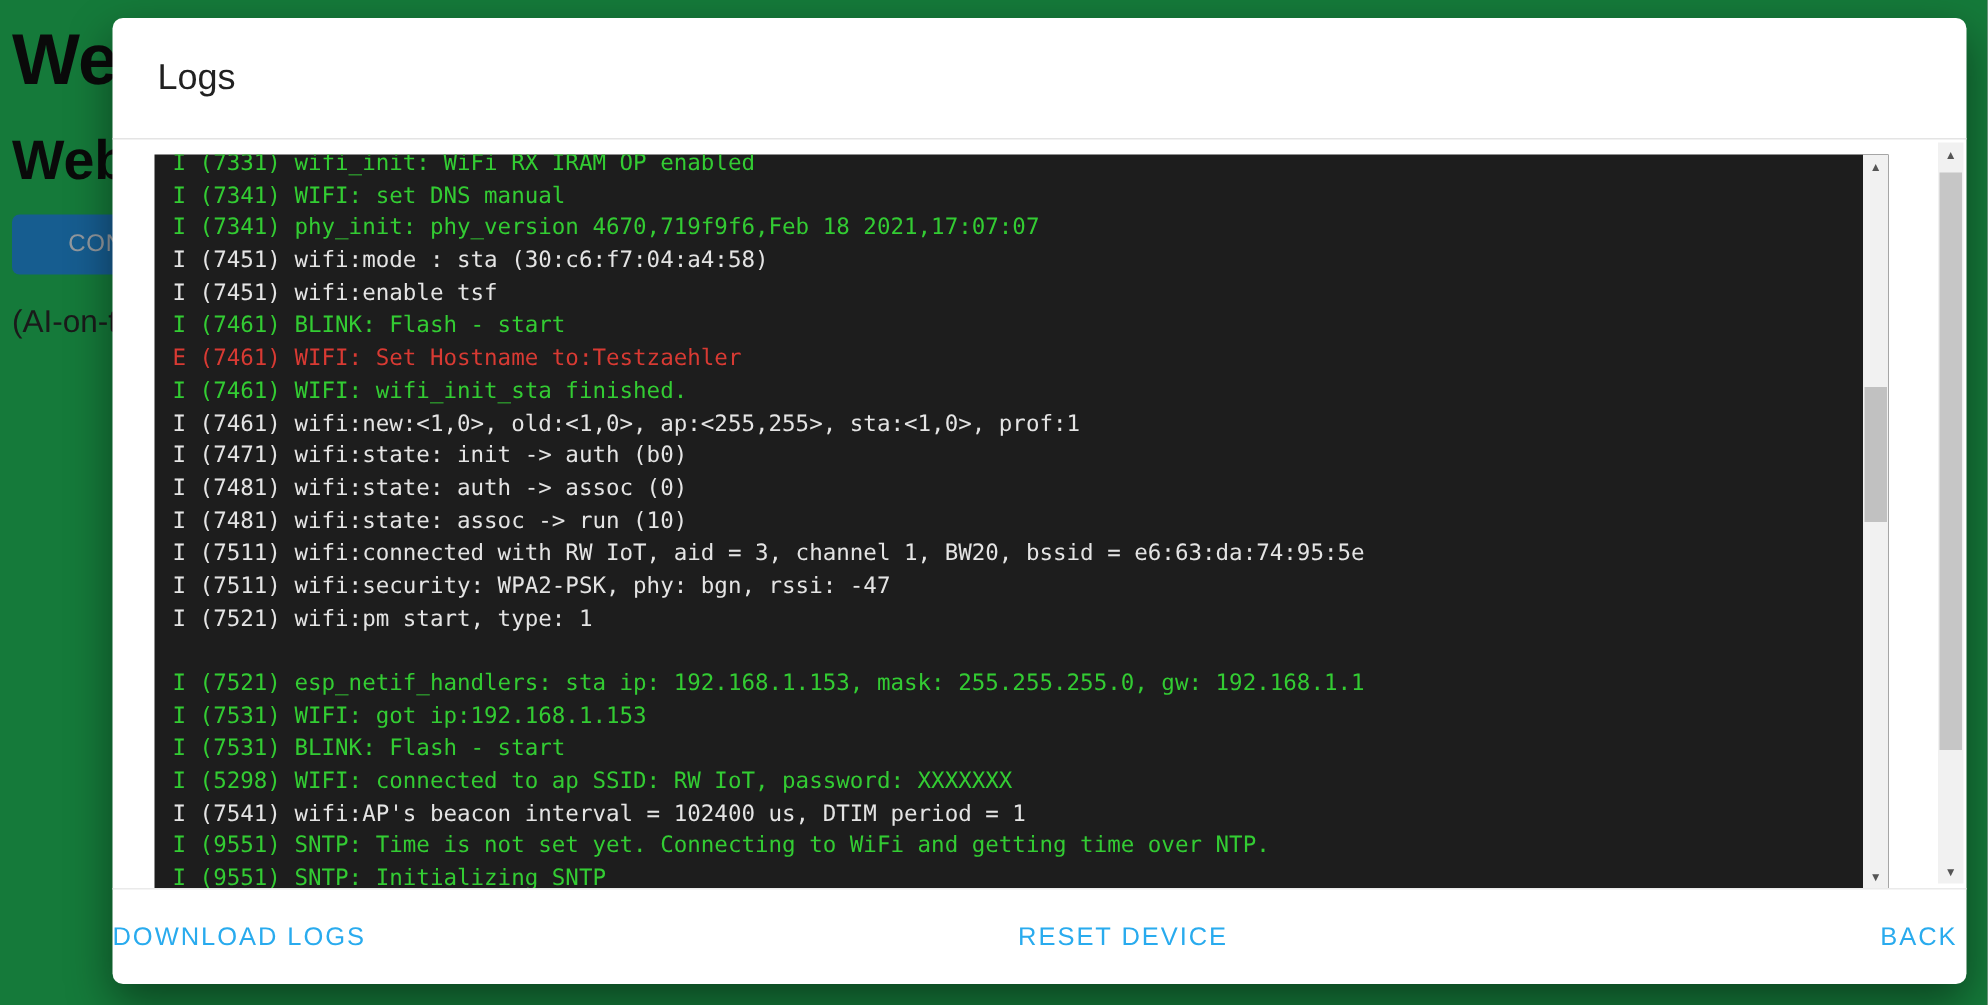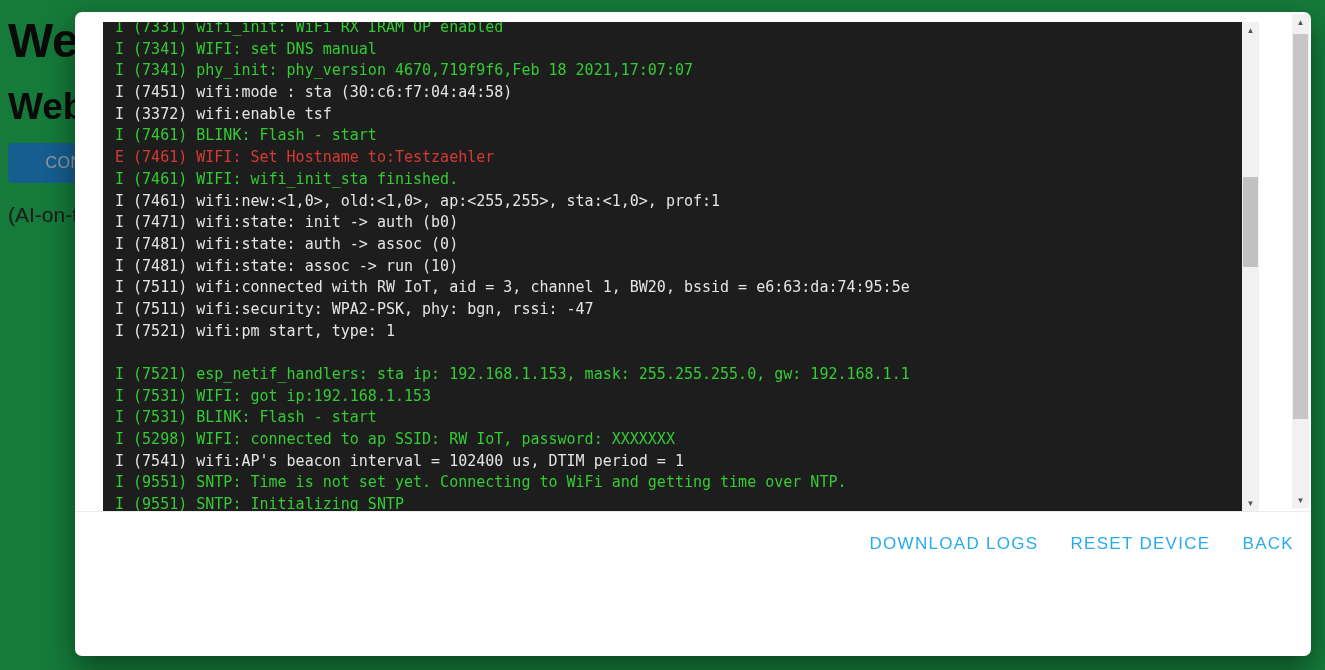--- a/index.html
+++ b/index.html
@@ -46,52 +46,55 @@
   .sb-arrow  { position:absolute; left:0; width:17px; height:16px; font-size:8px;
            color:#555555; display:flex; align-items:center; justify-content:center;
            user-select:none; }
   .sb-arrow.up { top:0; } .sb-arrow.down { bottom:0; }
   .sb-thumb { position:absolute; left:1px; width:15px; background:#c1c1c1; }
   .inner-thumb { top:155px; height:90px; }
   .outer-thumb { top:20px; height:385px; background:#c6c6c6; }
 
   
   .modal-footer { height:64px; border-top:1px solid #eaeaea; display:flex;
-           align-items:center; justify-content:flex-end; gap:32px;
-           padding-right:17px; }
+           align-items:center; justify-content:space-between; gap:32px;
+           padding-right:6px; }
   .flat-btn { background:none; border:none; color:#29abee; font-size:17px;
            letter-spacing:1.3px; font-family:inherit; cursor:pointer;
            text-transform:uppercase; }
 </style>
 </head>
 <body>
 
 <div class="stage">
 
   <div>
     <div class="bg-h1">We</div>
     <div class="bg-h2">Web</div>
     <button class="bg-connect">CON</button>
     <div class="bg-caption">(AI-on-th</div>
   </div>
 
   <div class="backdrop"></div>
 
   <div class="modal">
 
+    <div class="modal-header">
+      <div class="modal-title">Logs</div>
+    </div>
 
     <div class="modal-body">
 
       <div class="terminal">
         <div class="term-content">
             <div class="log-line log-green">I (7331) wifi_init: WiFi RX IRAM OP enabled</div>
             <div class="log-line log-green">I (7341) WIFI: set DNS manual</div>
             <div class="log-line log-green">I (7341) phy_init: phy_version 4670,719f9f6,Feb 18 2021,17:07:07</div>
             <div class="log-line log-white">I (7451) wifi:mode : sta (30:c6:f7:04:a4:58)</div>
-            <div class="log-line log-white">I (3372) wifi:enable tsf</div>
+            <div class="log-line log-white">I (7451) wifi:enable tsf</div>
             <div class="log-line log-green">I (7461) BLINK: Flash - start</div>
             <div class="log-line log-red">E (7461) WIFI: Set Hostname to:Testzaehler</div>
             <div class="log-line log-green">I (7461) WIFI: wifi_init_sta finished.</div>
             <div class="log-line log-white">I (7461) wifi:new:&lt;1,0&gt;, old:&lt;1,0&gt;, ap:&lt;255,255&gt;, sta:&lt;1,0&gt;, prof:1</div>
             <div class="log-line log-white">I (7471) wifi:state: init -&gt; auth (b0)</div>
             <div class="log-line log-white">I (7481) wifi:state: auth -&gt; assoc (0)</div>
             <div class="log-line log-white">I (7481) wifi:state: assoc -&gt; run (10)</div>
             <div class="log-line log-white">I (7511) wifi:connected with RW IoT, aid = 3, channel 1, BW20, bssid = e6:63:da:74:95:5e</div>
             <div class="log-line log-white">I (7511) wifi:security: WPA2-PSK, phy: bgn, rssi: -47</div>
             <div class="log-line log-white">I (7521) wifi:pm start, type: 1</div>

